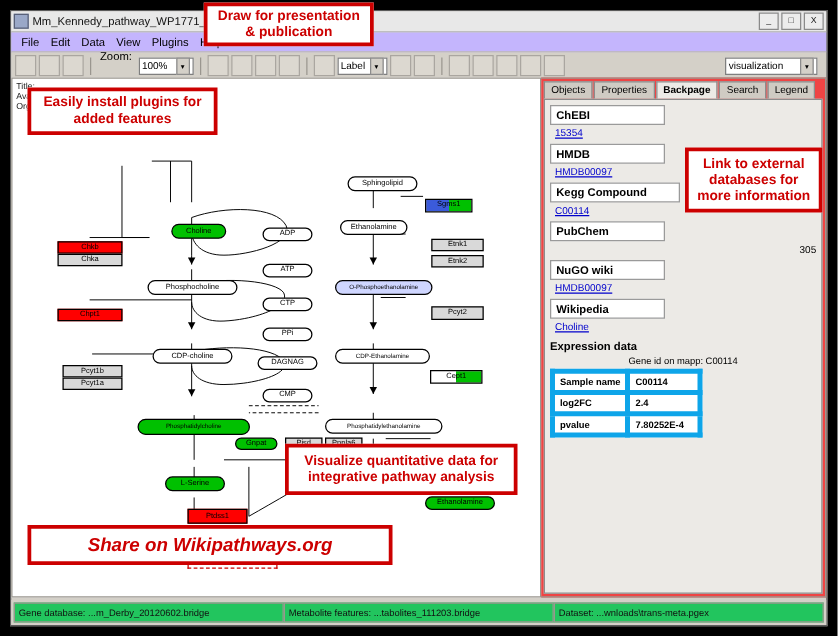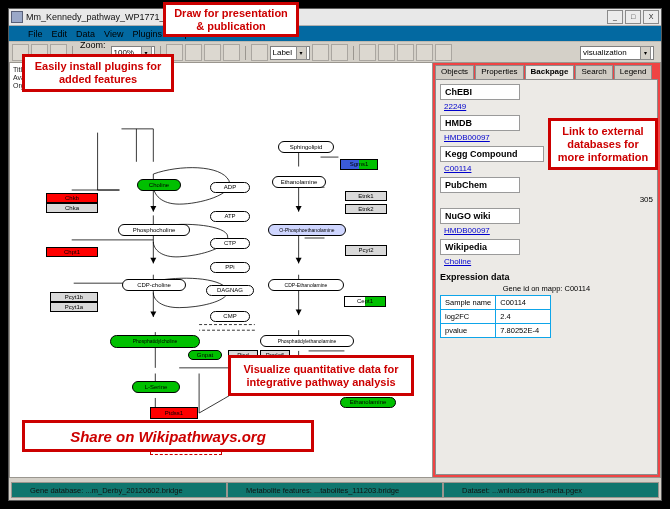--- a/index.html
+++ b/index.html
@@ -22,21 +22,21 @@
   .titlebar .tb-icon{
     width:10px;height:10px;background:#9aa8c8;border:1px solid #586078;margin-right:3px;
   }
   .titlebar .tb-text{font-size:9px;color:#111;flex:1;white-space:nowrap;overflow:hidden;}
   .tb-buttons{display:flex;gap:2px;}
   .tb-buttons div{
     width:14px;height:12px;background:#ececec;border:1px solid #8a8a8a;
     font-size:7px;line-height:11px;text-align:center;color:#222;
   }
   
-  .menubar{height:15px;background:#0369a1;display:flex;align-items:center;padding:0 19px;border-bottom:1px solid #bdb9b1;}
+  .menubar{height:15px;background:#c4b5fd;display:flex;align-items:center;padding:0 8px;border-bottom:1px solid #bdb9b1;}
   .menubar span{font-size:9px;color:#000;margin-right:9px;}
   
   .toolbar{
     height:21px;background:#d4d0c8;display:flex;align-items:center;padding:0 3px;gap:2px;
     border-bottom:1px solid #9a968f;
   }
   .tbtn{width:15px;height:15px;background:#dcd8d0;border:1px solid #aaa6a0;display:inline-block;position:relative;}
   .sep{width:1px;height:14px;background:#9a968f;margin:0 3px;}
   .zoomlabel{font-size:9px;margin:0 3px 16px 2px;}
   .combo{
@@ -70,36 +70,36 @@
   
   .tabs{display:flex;height:14px;margin:2px 0 0 2px;}
   .tab{
     font-size:8px;padding:1px 5px;border:1px solid #8c8c8c;border-bottom:none;
     background:#cfcbc3;margin-right:1px;color:#000;
   }
   .tab.active{background:#eceae6;font-weight:bold;}
   .rpbody{position:absolute;left:2px;top:16px;right:2px;bottom:2px;background:#eceae6;border:1px solid #8c8c8c;overflow:hidden;}
   .sect-title{
     margin:4px 4px 2px 4px;background:#fff;border:1px solid #9a9a9a;
-    font-size:9px;font-weight:bold;padding:2px 4px;color:#000;width:80px;box-sizing:border-box;
+    font-size:9px;font-weight:bold;padding:2px 4px;color:#000;width:92px;box-sizing:border-box;
   }
   .sect-val{margin:0 4px 4px 8px;font-size:8px;color:#0000cc;text-decoration:underline;}
   .sect-val.plain{color:#000;text-decoration:none;text-align:right;}
   .exp-title{margin:6px 4px 2px 4px;font-size:9px;font-weight:bold;color:#000;}
   .gene-id{margin:2px 4px;font-size:7.5px;color:#000;text-align:center;}
   table.exp{margin:2px 4px;border-collapse:collapse;font-size:7.5px;background:#fff;}
-  table.exp td{border:1px solid #0ea5e9;padding:1px 4px;height:11px;min-width:46px;color:#000;}
+  table.exp td{border:4px solid #0ea5e9;padding:1px 4px;height:11px;min-width:46px;color:#000;font-weight:bold;}
   
   .statusbar{
     position:absolute;left:0;right:0;bottom:0;height:20px;background:#d4d0c8;
     display:flex;align-items:center;padding:0 2px;
   }
   .status-cell{
-    flex:1;height:14px;border:1px solid #9a968f;background:#0f766e;
-    font-size:7.5px;display:flex;align-items:center;padding:0 18px;color:#111;
+    flex:1;height:14px;border:1px solid #9a968f;background:#22c55e;
+    font-size:7.5px;display:flex;align-items:center;padding:0 3px;color:#111;
     white-space:nowrap;overflow:hidden;
   }
   
   .callout{
     position:absolute;background:#fff;border:3px solid #cc0000;color:#cc0000;
     font-weight:bold;text-align:center;font-size:11px;line-height:13px;
     display:flex;align-items:center;justify-content:center;padding:3px 5px;box-sizing:border-box;
   }
   .callout.big{font-size:15px;line-height:17px;font-style:italic;}
 </style>
@@ -277,21 +277,21 @@
       <div class="tabs">
         <div class="tab">Objects</div>
         <div class="tab">Properties</div>
         <div class="tab active">Backpage</div>
         <div class="tab">Search</div>
         <div class="tab">Legend</div>
       </div>
 
       <div class="rpbody">
         <div class="sect-title">ChEBI</div>
-        <div class="sect-val">22249</div>
+        <div class="sect-val">15354</div>
 
         <div class="sect-title">HMDB</div>
         <div class="sect-val">HMDB00097</div>
 
         <div class="sect-title" style="width:104px">Kegg Compound</div>
         <div class="sect-val">C00114</div>
 
         <div class="sect-title">PubChem</div>
         <div class="sect-val plain">305</div>
 
@@ -326,20 +326,20 @@
 
   <div class="statusbar">
     <div class="status-cell">Gene database: ...m_Derby_20120602.bridge</div>
     <div class="status-cell">Metabolite features: ...tabolites_111203.bridge</div>
     <div class="status-cell">Dataset: ...wnloads\trans-meta.pgex</div>
   </div>
 </div>
 
 <div class="callout" style="left:163px;top:2px;width:136px;height:35px;white-space:pre-line;">Draw for presentation
 &amp; publication</div>
-<div class="callout" style="left:22px;top:54px;width:152px;height:38px;white-space:pre-line;">Easily install plugins for
+<div class="callout" style="left:22px;top:70px;width:152px;height:38px;white-space:pre-line;">Easily install plugins for
 added features</div>
 <div class="callout" style="left:548px;top:118px;width:110px;height:52px;white-space:pre-line;">Link  to external
 databases  for
 more information</div>
 <div class="callout" style="left:228px;top:355px;width:186px;height:41px;white-space:pre-line;">Visualize quantitative data  for
 integrative pathway analysis</div>
 <div class="callout big" style="left:22px;top:420px;width:292px;height:32px;">Share on Wikipathways.org</div>
 
 </body></html>

